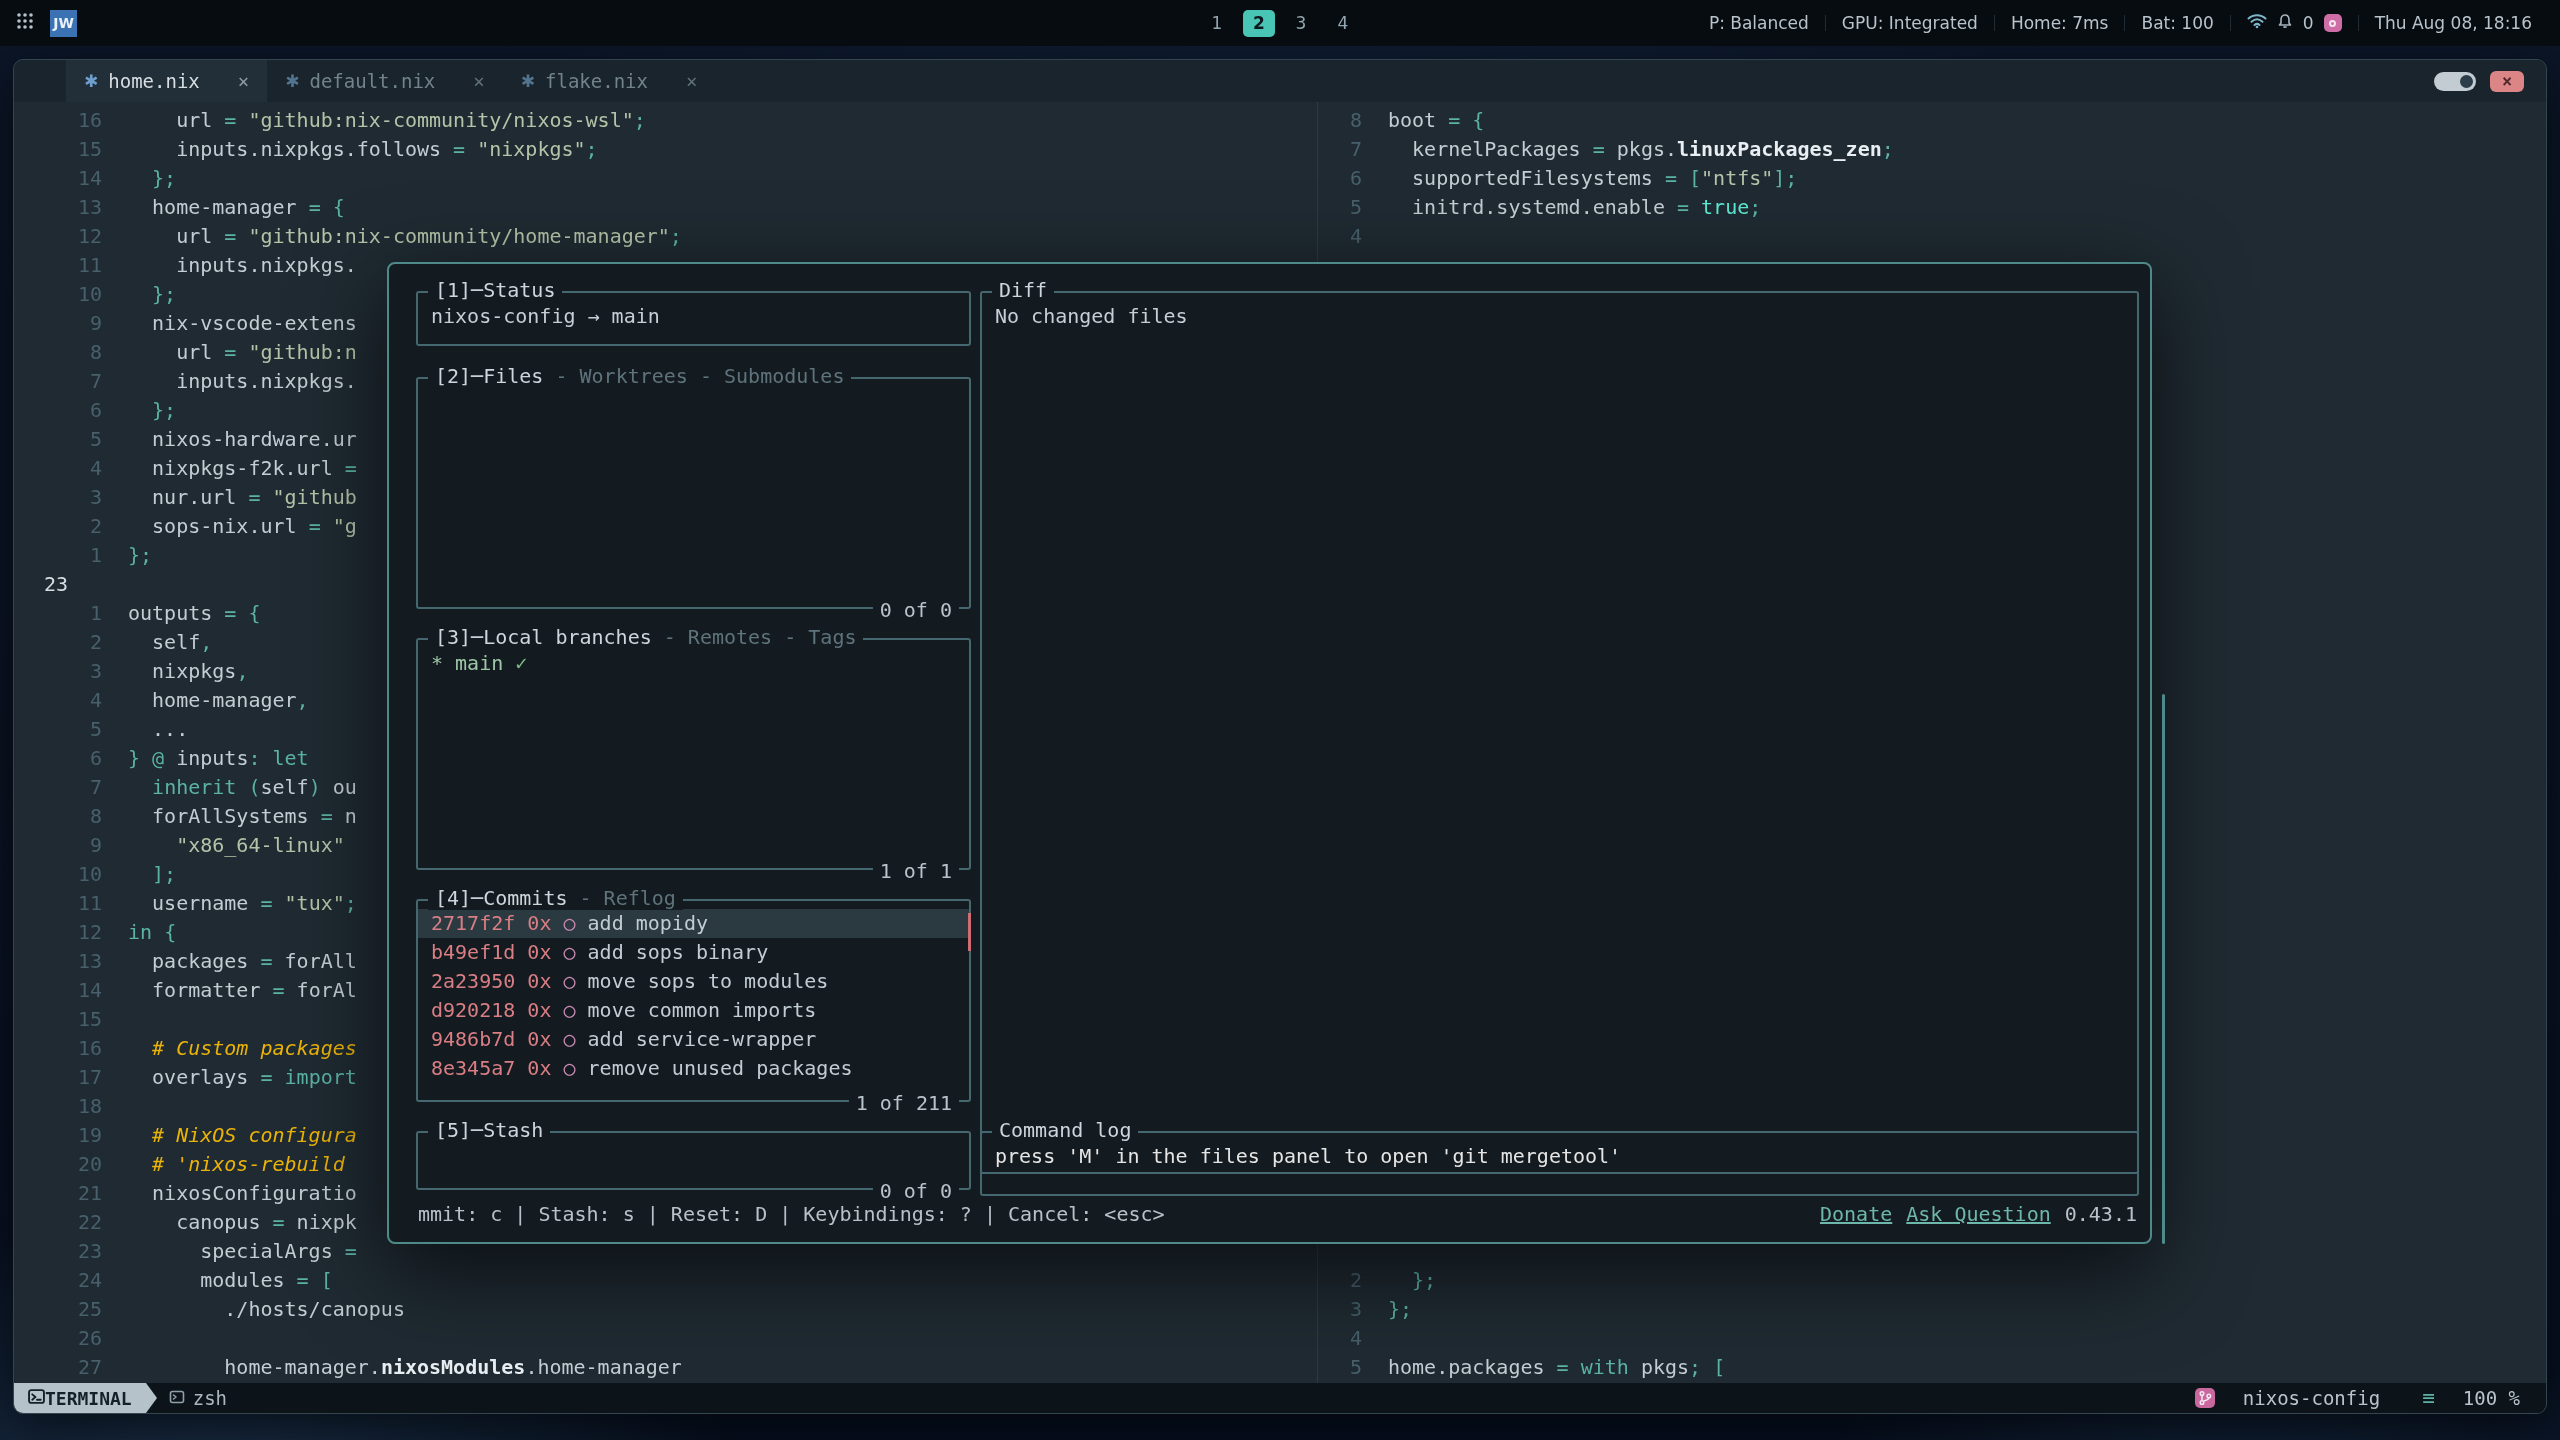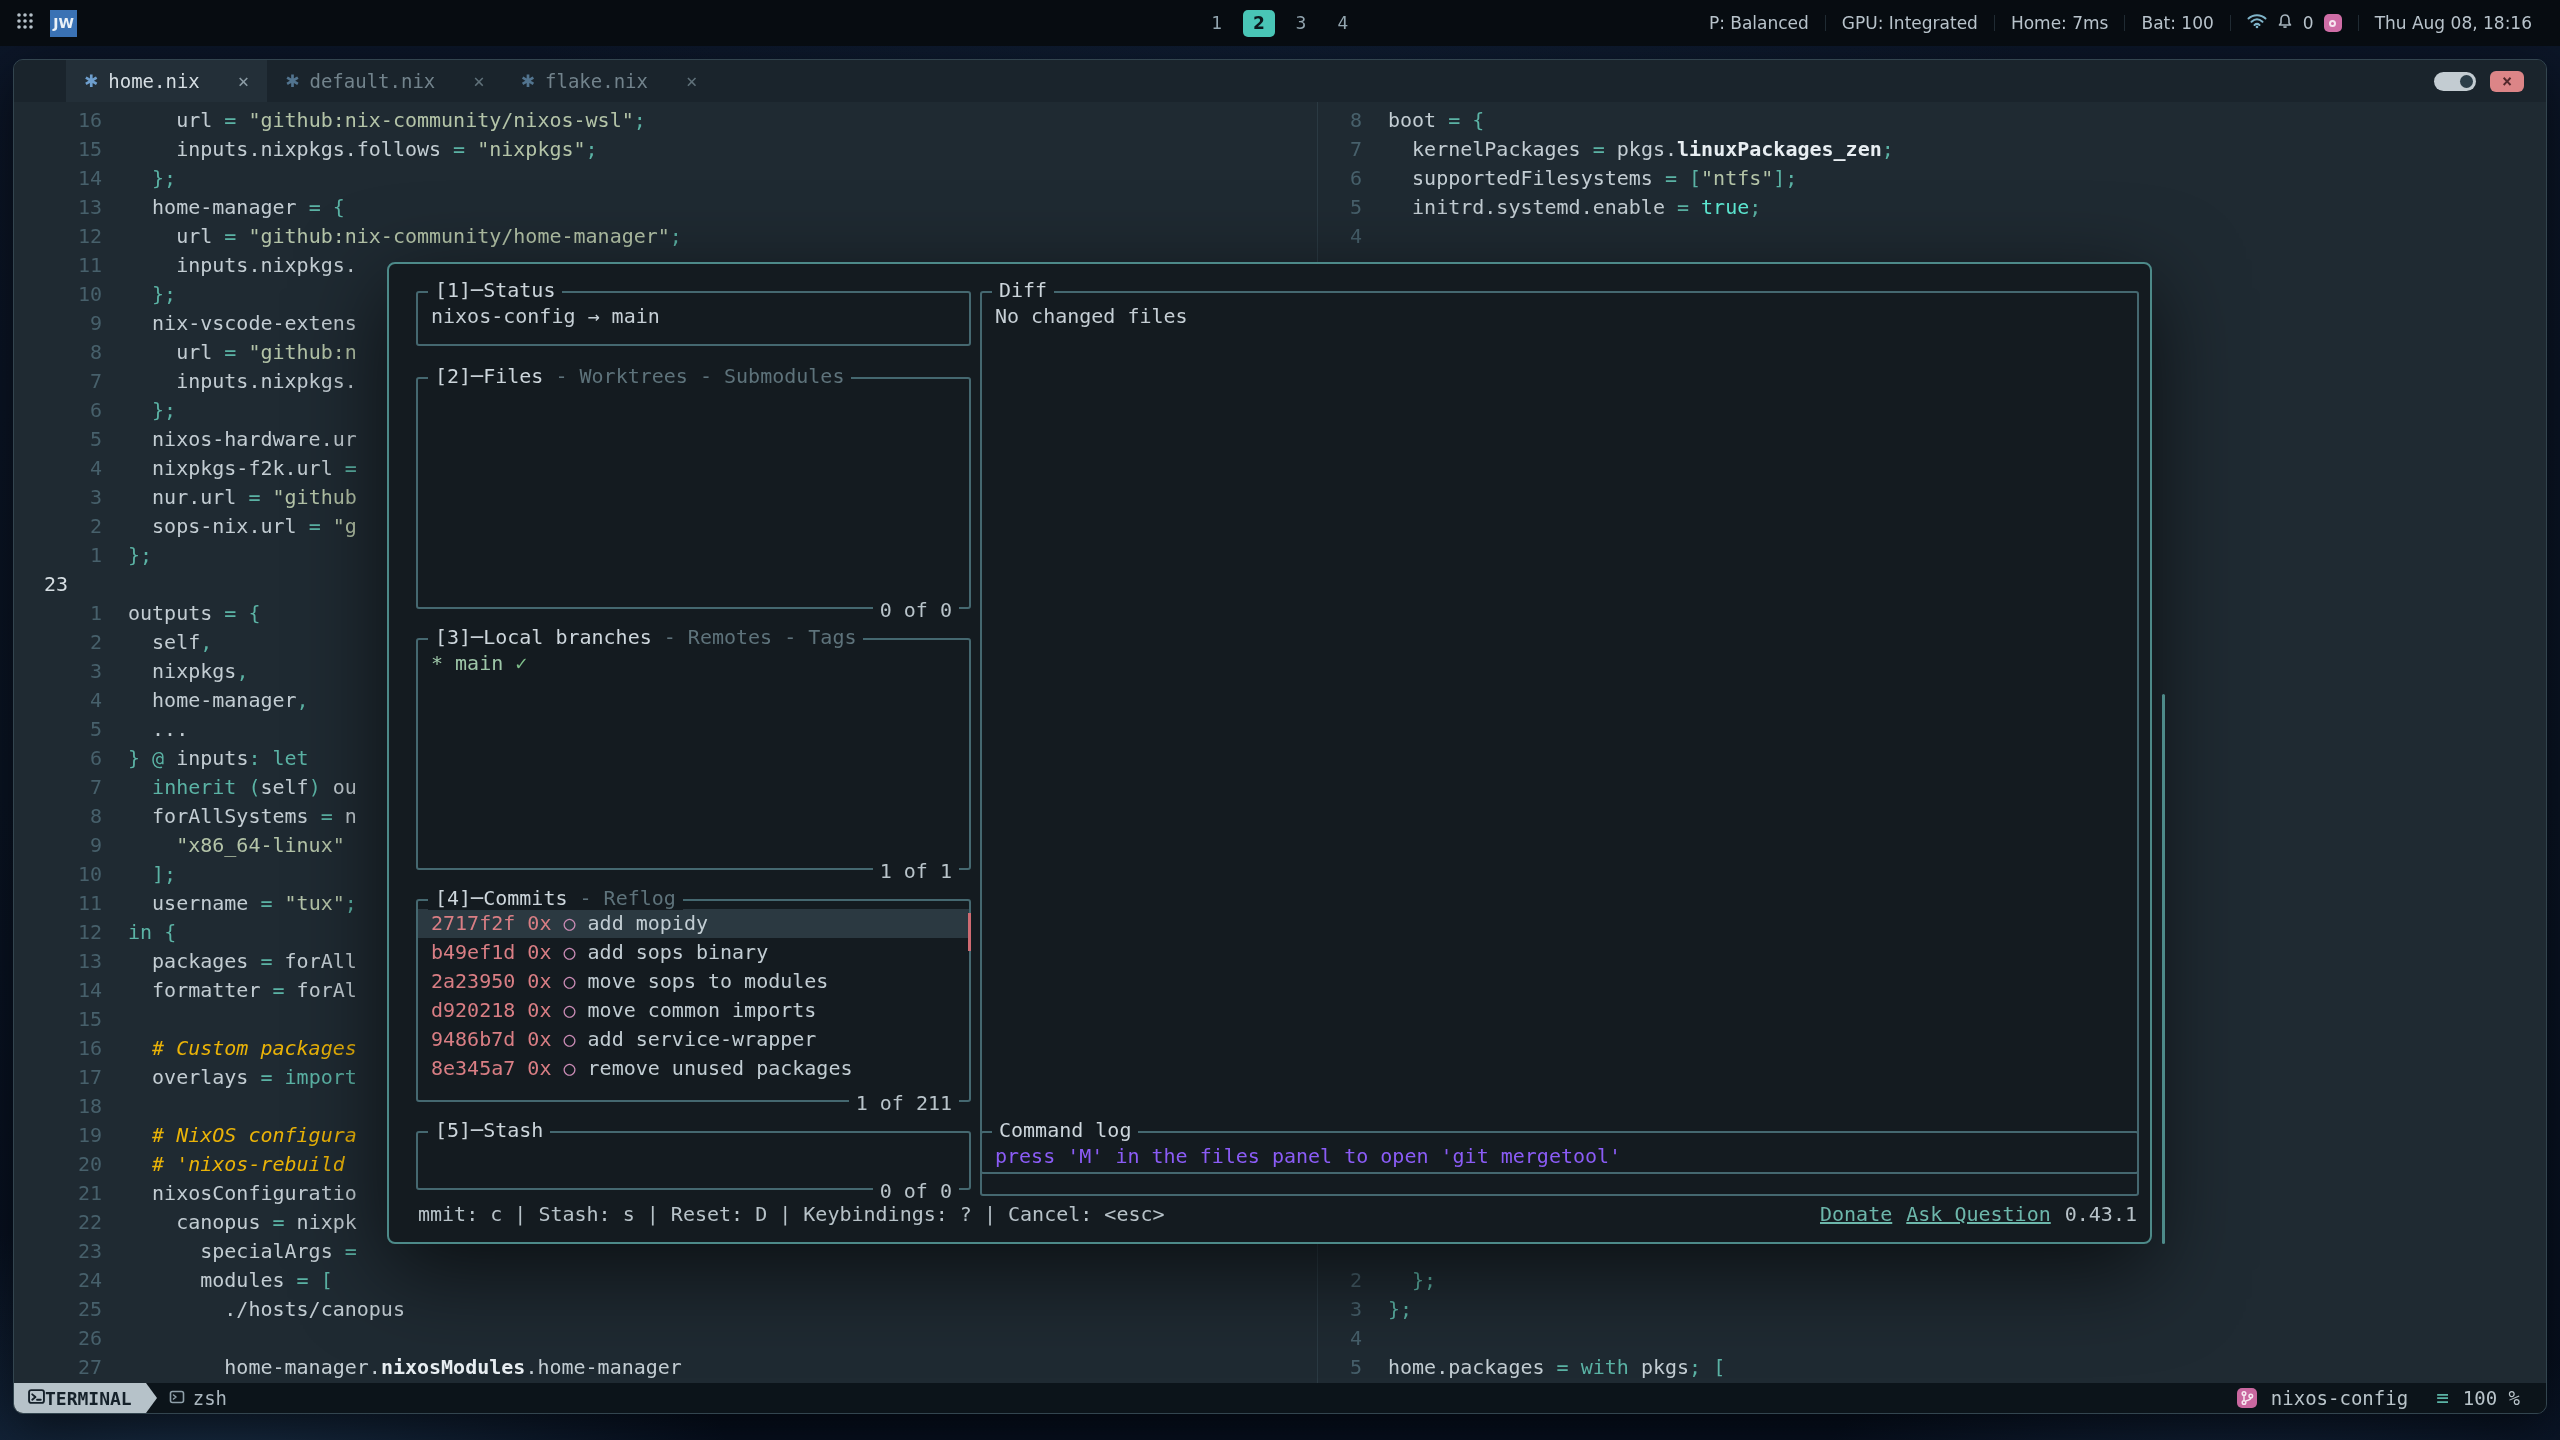--- a/index.html
+++ b/index.html
@@ -57,21 +57,21 @@
   .tk-c{color:#eab308;font-style:italic}.tk-b{color:#e8eef2;font-weight:bold}.tk-n{color:#5eead4}
   .ext-scrollbar{position:absolute;left:2162px;top:694px;width:3px;height:550px;background:#4d8a89;border-radius:2px;z-index:6;}
 
   
   .statusline{position:absolute;left:0;right:0;bottom:0;height:30px;background:#0c141a;display:flex;align-items:center;
     font-size:18px;color:#b9c4ca;}
   .mode-chip{display:flex;align-items:center;gap:0;background:#b6c2c9;color:#15212a;height:100%;padding:0 14px;
     font-weight:bold;letter-spac:0.5px;}
   .chip-arrow{width:0;height:0;border-top:15px solid transparent;border-bottom:15px solid transparent;border-left:11px solid #b6c2c9;}
   .shell{display:flex;align-items:center;gap:8px;margin-left:12px;color:#aab6be;font-size:19px;}
-  .sl-right{margin-left:auto;display:flex;align-items:center;gap:14px;padding-right:26px;font-size:19px;}
+  .sl-right{margin-left:auto;display:flex;align-items:center;gap:28px;padding-right:26px;font-size:19px;}
   .git-ic{display:inline-flex;}
   .pos-ic{color:#5bb3a5;font-size:21px;margin-left:14px;}
 
   
   .lazygit{position:absolute;left:387px;top:262px;width:1765px;height:982px;background:#141b20;border:2px solid #4d8a89;
     border-radius:8px;box-shadow:0 26px 90px rgba(0,0,0,.65);z-index:4;font-size:20px;color:#c6cfd5;}
   .panel{position:absolute;border:2px solid #456870;border-radius:3px;}
   #p-status{left:27px;top:27px;width:555px;height:55px;}
   #p-files{left:27px;top:113px;width:555px;height:232px;}
   #p-branches{left:27px;top:374px;width:555px;height:232px;}
@@ -84,21 +84,21 @@
   .ptitle .dim{color:#5e737b;}
   .pcount{position:absolute;bottom:-15px;right:10px;background:#141b20;padding:0 7px;color:#b9c4ca;}
   .pcontent{padding:9px 13px;line-height:29px;white-space:pre;color:#c6cfd5;overflow:hidden;}
   .pcontent.commits{padding:8px 0;}
   .grow{height:29px;line-height:29px;padding:0 13px;white-space:pre;}
   .grow span{white-space:pre;}
   .grow.sel{background:#2b3941;}
   .ghash{color:#d97e84}.gauth{color:#d97e84}.ggraph{color:#c98bb4}.gmsg{color:#c2cdd3}
   .brow{height:29px;line-height:29px;white-space:pre;color:#9ec7a8;}
   .check{color:#7fbf8a;}
-  .cmdlog{color:#8b5cf6;}
+  .cmdlog{color:#e5e5e5;}
   .cscroll{position:absolute;right:-2px;top:12px;width:3px;height:38px;background:#cf6b72;}
   .hintbar{position:absolute;left:29px;right:13px;top:938px;display:flex;justify-content:space-between;color:#b7c2c8;}
   .hintbar span{white-space:pre;}
   .hb-right{display:flex;}
   .lglink{color:#6db7ab;text-decoration:underline;margin-right:14px;}
 </style>
 </head>
 <body>
 
 <div class="wallpaper"></div>

